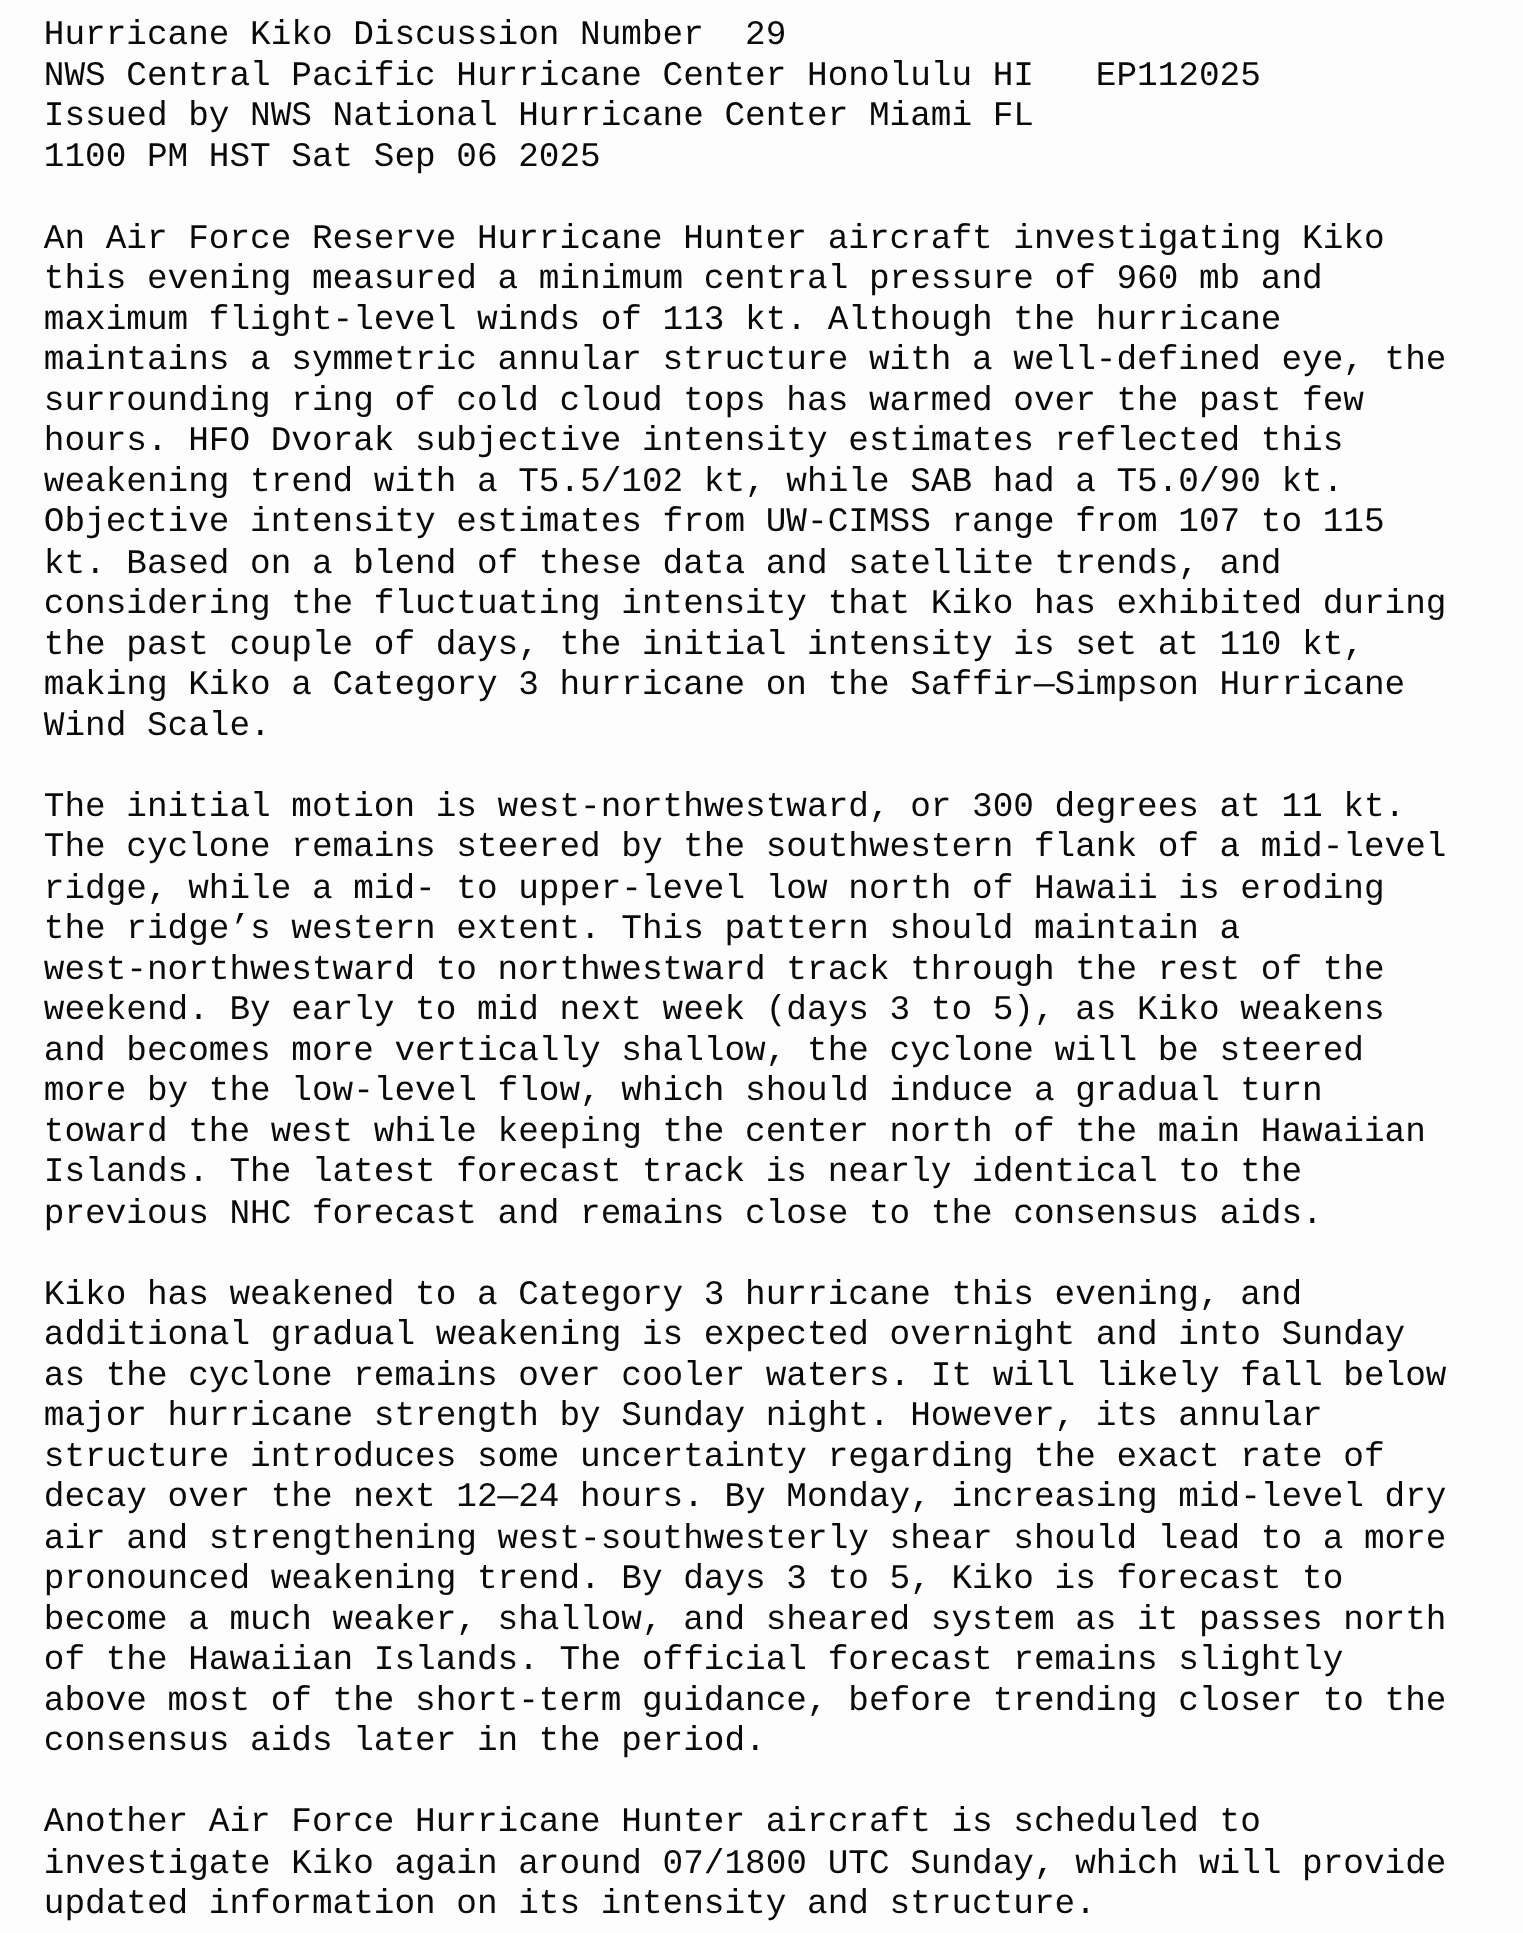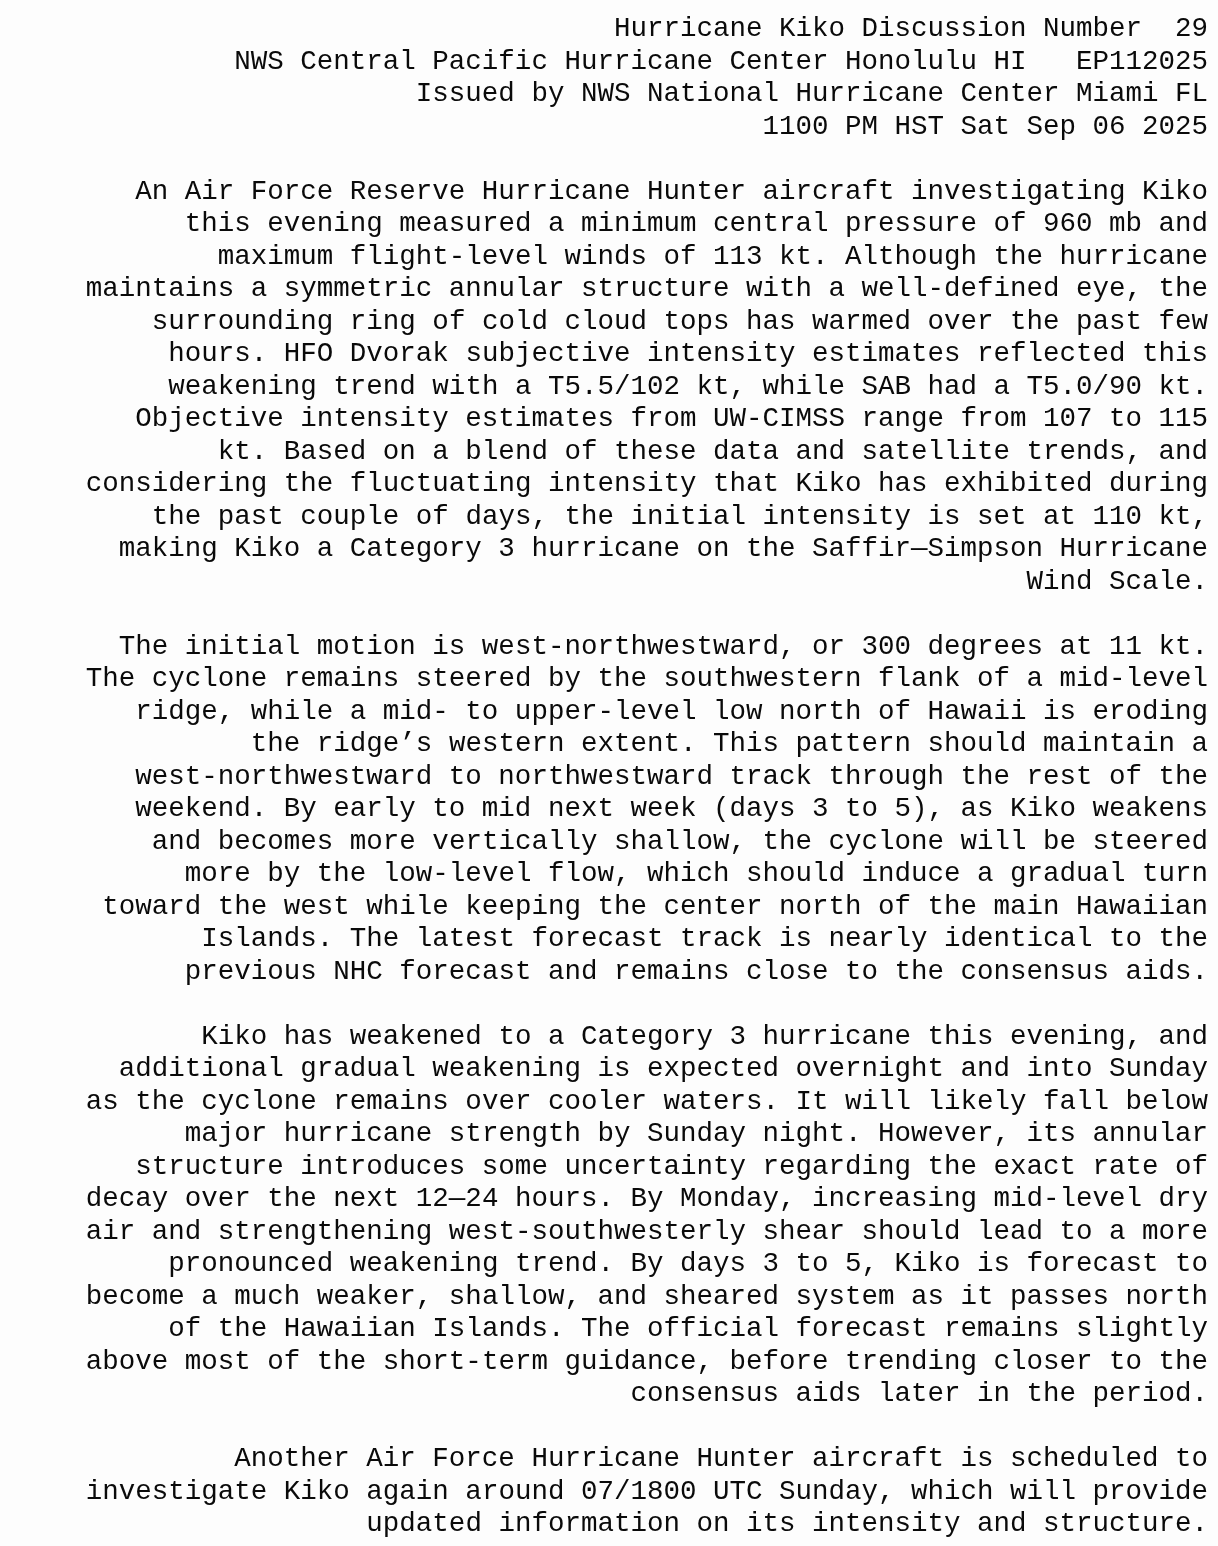--- a/index.html
+++ b/index.html
@@ -21,21 +21,20 @@
   }
   pre.discussion {
     margin: 0;
     font-family: "Liberation Mono", "DejaVu Sans Mono", monospace;
     font-size: 27.5px;
     line-height: 32.5px;
     font-weight: 500;
     color: #0a0a0a;
     white-space: pre;
     letter-spacing: 0;
-    text-align: right;
   }
 </style>
 </head>
 <body style="background: rgb(253, 253, 253);">
 
 <main class="page">
   <pre class="discussion" style="color: rgb(10, 10, 10);">Hurricane Kiko Discussion Number  29
 NWS Central Pacific Hurricane Center Honolulu HI   EP112025
 Issued by NWS National Hurricane Center Miami FL
 1100 PM HST Sat Sep 06 2025

